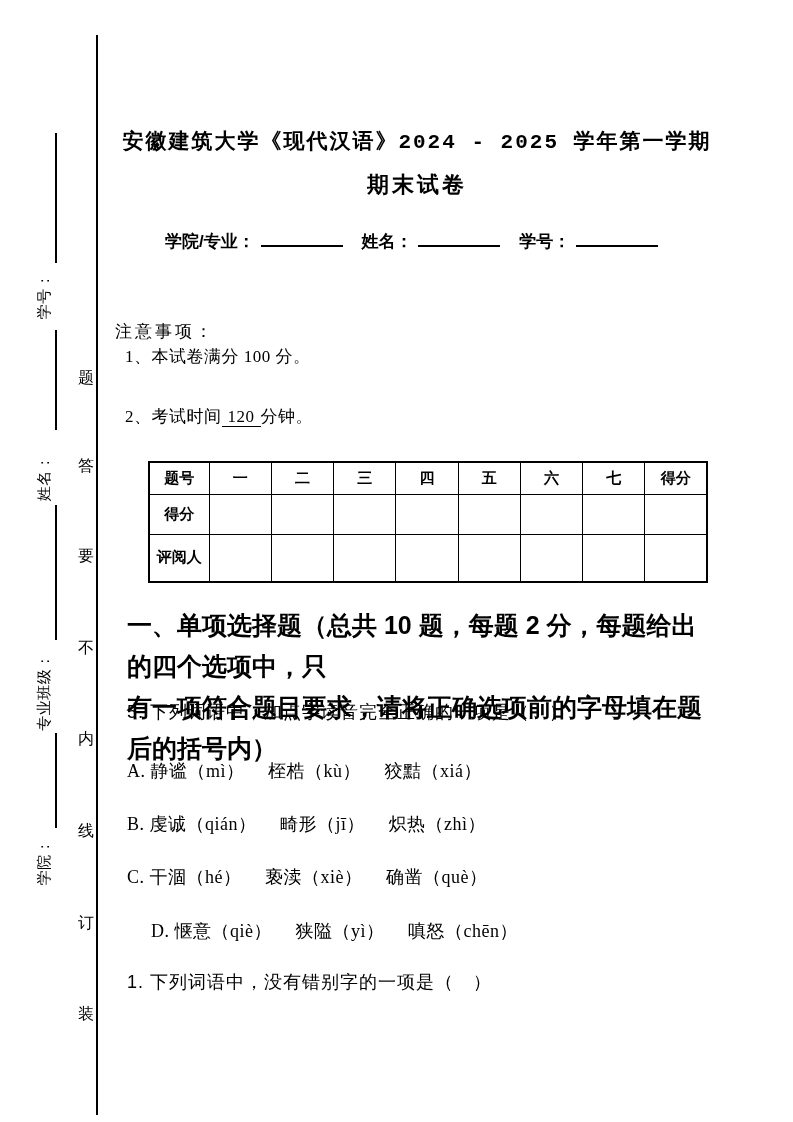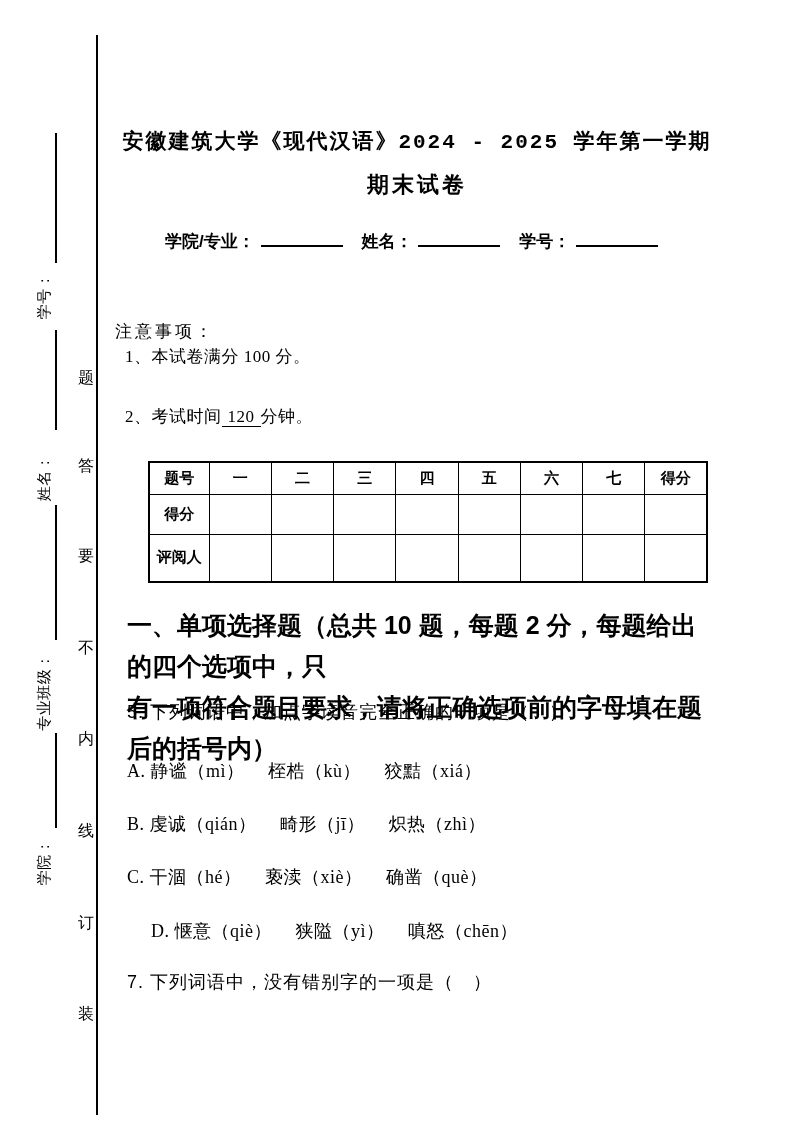--- a/index.html
+++ b/index.html
@@ -161,16 +161,16 @@
     <div>一、单项选择题（总共 10 题，每题 2 分，每题给出的四个选项中，只</div>
     <div>有一项符合题目要求，请将正确选项前的字母填在题后的括号内）</div>
   </div>
 
   <div class="question q1">5. 下列词语中，加点字读音完全正确的一项是（　）</div>
   <div class="option opt-a">A. 静谧（mì）　 桎梏（kù）　 狡黠（xiá）</div>
   <div class="option opt-b">B. 虔诚（qián）　 畸形（jī）　 炽热（zhì）</div>
   <div class="option opt-c">C. 干涸（hé）　 亵渎（xiè）　 确凿（què）</div>
   <div class="option opt-d">D. 惬意（qiè）　 狭隘（yì）　 嗔怒（chēn）</div>
 
-  <div class="question q2">7. 下列词语中，没有错别字的一项是（　）</div>
+  <div class="question q2">1. 下列词语中，没有错别字的一项是（　）</div>
 
 
 </div>
 
 </body></html>

